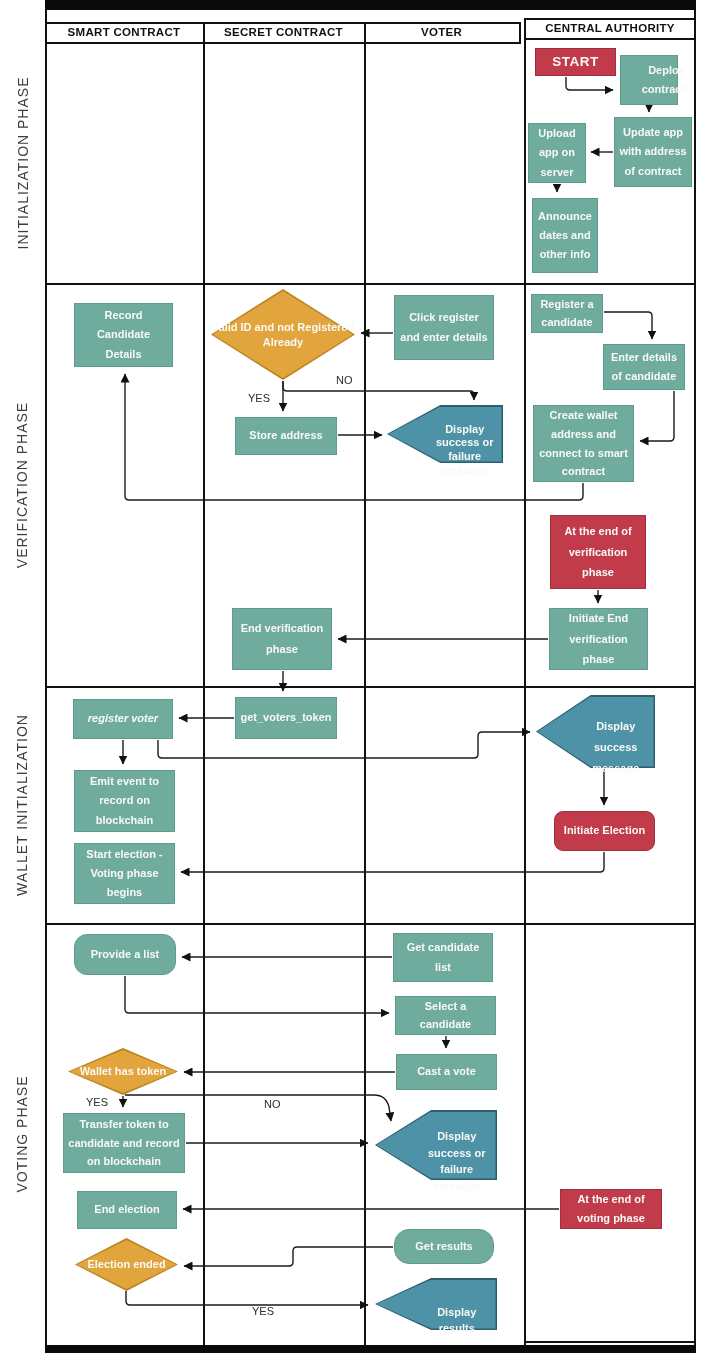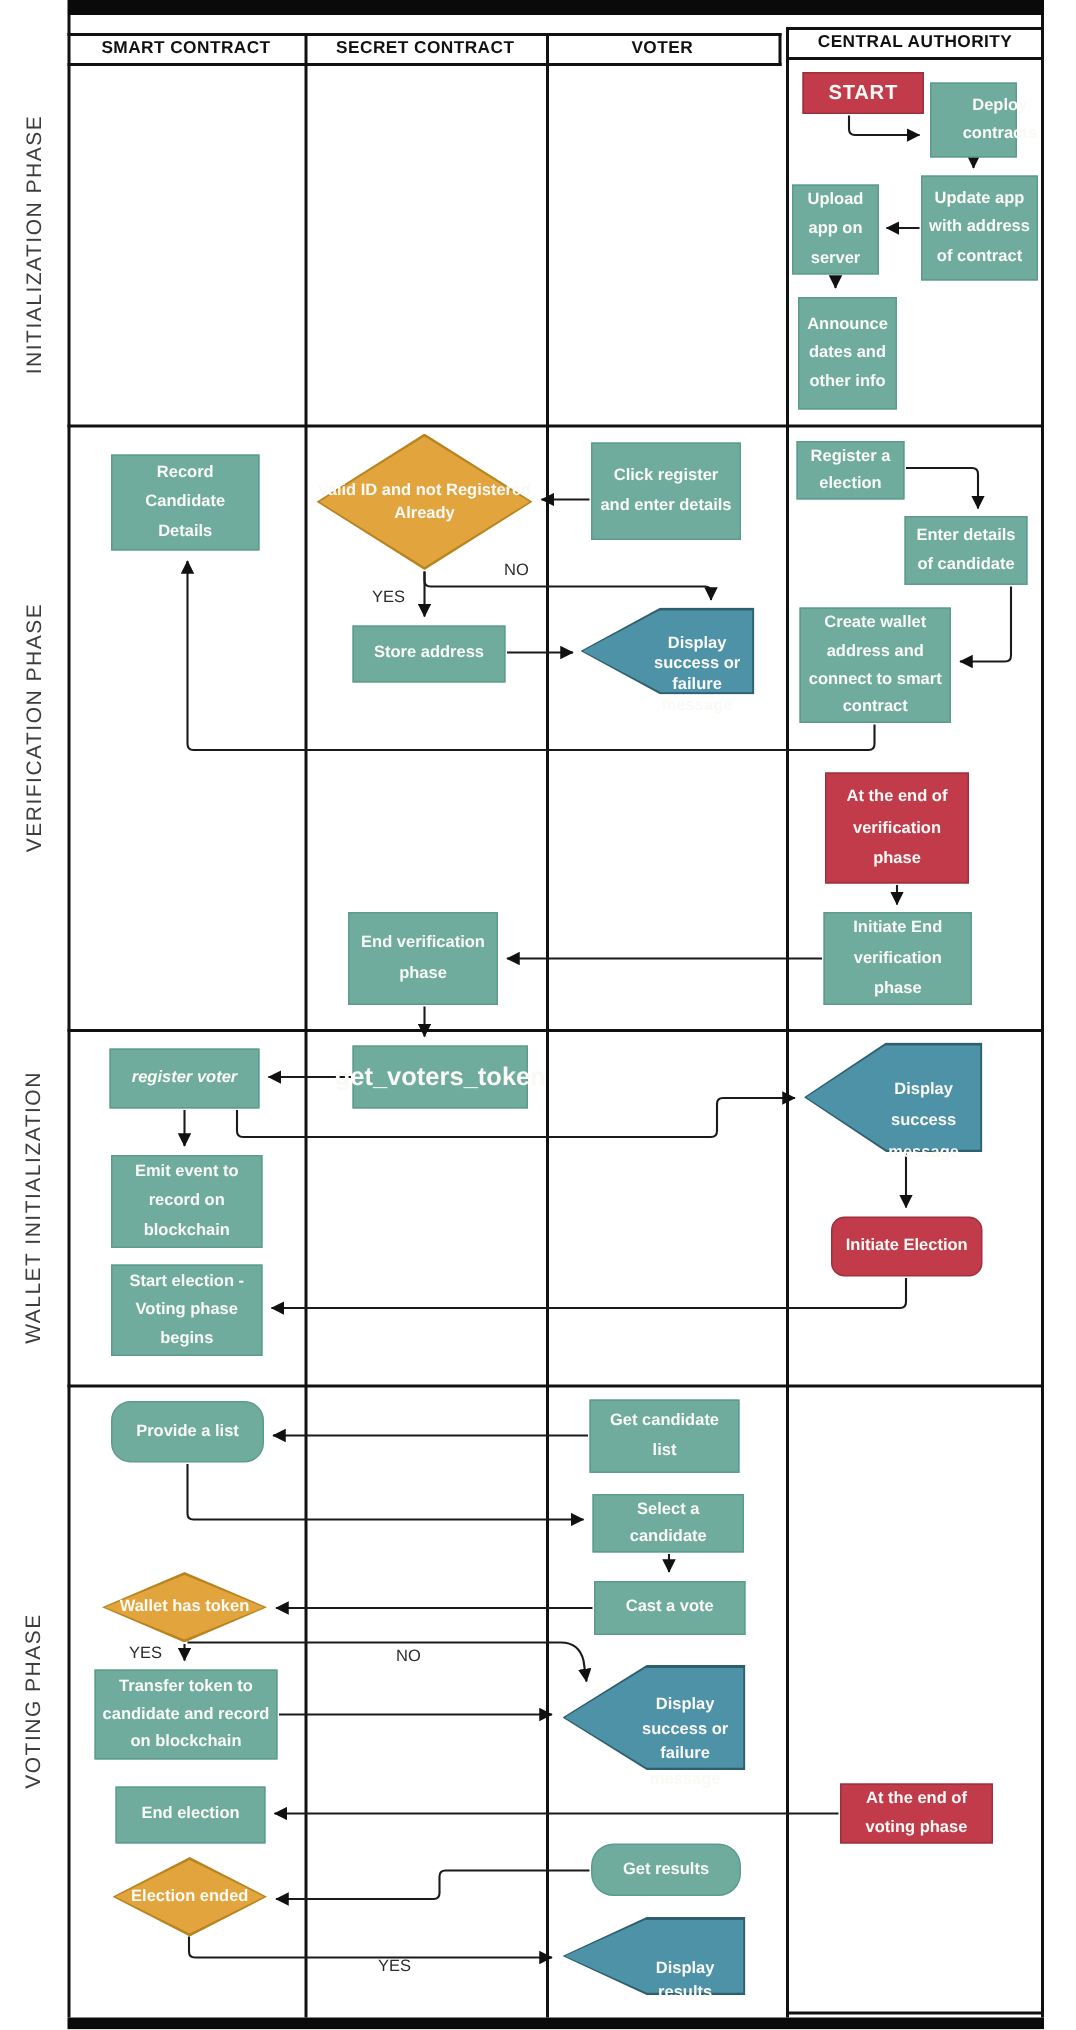--- a/index.html
+++ b/index.html
@@ -38,21 +38,21 @@
   #n-store-address{left:235px;top:417px;width:102px;height:38px;}
   #n-click-register{left:394px;top:295px;width:100px;height:65px;}
   #n-display-sf-verif{left:387px;top:405px;width:116px;height:58px;line-height:1.25;}
   #n-register-candidate{left:531px;top:294px;width:72px;height:39px;line-height:1.6;}
   #n-enter-details{left:603px;top:344px;width:82px;height:46px;}
   #n-create-wallet{left:533px;top:405px;width:101px;height:77px;line-height:1.7;}
   #n-end-verif-trigger{left:550px;top:515px;width:96px;height:74px;line-height:1.9;}
   #n-initiate-end-verif{left:549px;top:608px;width:99px;height:62px;line-height:1.85;}
   #n-end-verification{left:232px;top:608px;width:100px;height:62px;line-height:1.9;}
   #n-register-voter{left:73px;top:699px;width:100px;height:40px;font-style:italic;}
-  #n-get-voters-token{left:235px;top:697px;width:117px;height:42px;font-size:17px;justify-content:center;}
+  #n-get-voters-token{left:235px;top:697px;width:102px;height:42px;font-size:11px;justify-content:center;}
   #n-emit-event{left:74px;top:770px;width:101px;height:62px;}
   #n-start-election{left:74px;top:843px;width:101px;height:61px;}
   #n-display-success{left:536px;top:695px;width:119px;height:73px;line-height:1.9;}
   #n-initiate-election{left:554px;top:811px;width:101px;height:40px;}
   #n-provide-list{left:74px;top:934px;width:102px;height:41px;border-radius:13px;}
   #n-get-candidate-list{left:393px;top:933px;width:100px;height:49px;line-height:1.8;}
   #n-select-candidate{left:395px;top:996px;width:101px;height:39px;line-height:1.6;}
   #n-cast-vote{left:396px;top:1054px;width:101px;height:36px;}
   #n-wallet-has-token{left:68px;top:1048px;width:110px;height:47px;}
   #n-transfer-token{left:63px;top:1113px;width:122px;height:60px;line-height:1.7;}
@@ -181,21 +181,21 @@
     </div>
   <div class="node proc" id="n-click-register">
       <span class="lbl">Click register and enter details</span>
     </div>
   <div class="node pent" id="n-display-sf-verif">
     <div class="p-outer"></div>
     <div class="p-inner"></div>
     <span class="lbl">Display success or failure message</span>
   </div>
   <div class="node proc" id="n-register-candidate">
-      <span class="lbl">Register a election</span>
+      <span class="lbl">Register a candidate</span>
     </div>
   <div class="node proc" id="n-enter-details">
       <span class="lbl">Enter details of candidate</span>
     </div>
   <div class="node proc" id="n-create-wallet">
       <span class="lbl">Create wallet address and connect to smart contract</span>
     </div>
   <div class="node trigger" id="n-end-verif-trigger">
       <span class="lbl">At the end of verification phase</span>
     </div>

